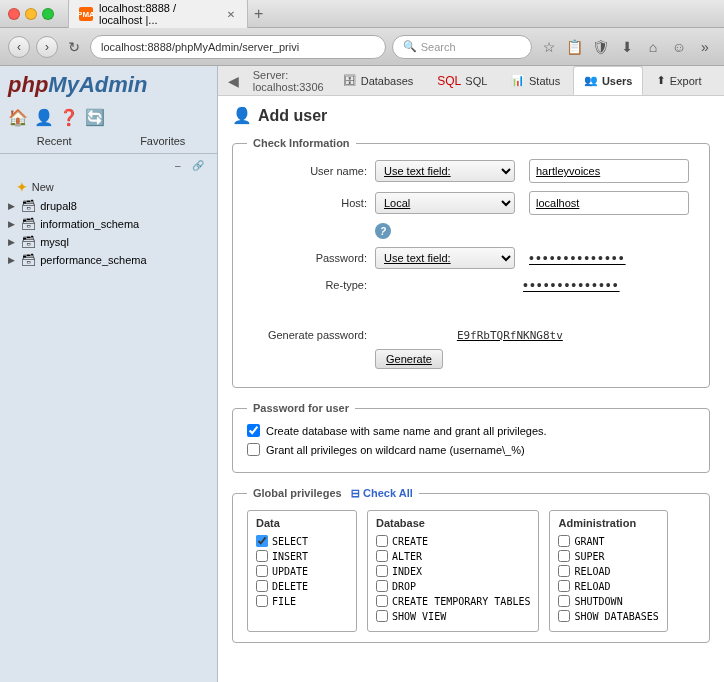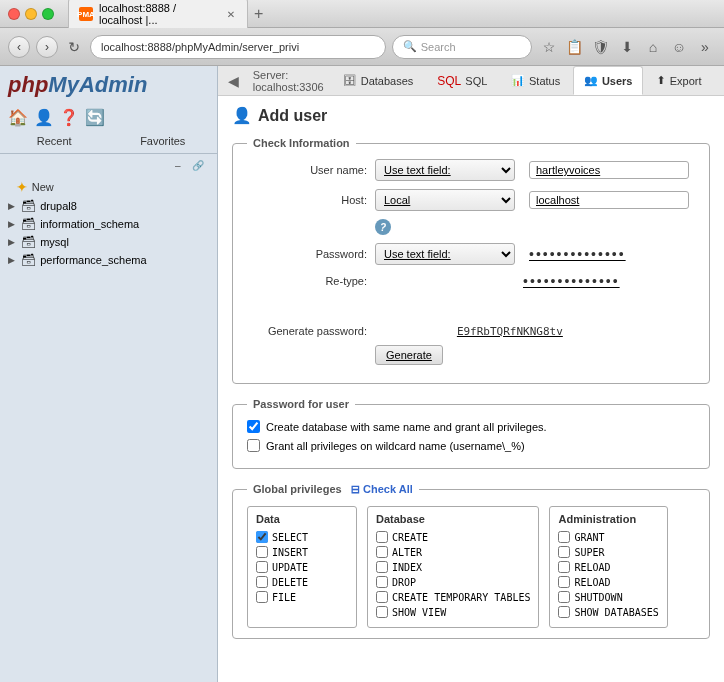--- a/index.html
+++ b/index.html
@@ -207,21 +207,21 @@
       width: 140px;
       height: 22px;
       border: 1px solid #aaa;
       border-radius: 3px;
       font-size: 11px;
       background: linear-gradient(to bottom, #f9f9f9, #e8e8e8);
       padding: 0 4px;
     }
     .text-field {
       width: 160px;
-      height: 18px;
+      height: 24px;
       border: 1px solid #aaa;
       border-radius: 3px;
       font-size: 11px;
       padding: 0 6px;
       background: white;
     }
     .password-dots { font-size: 14px; letter-spacing: 2px; color: #333; }
     .generate-btn {
       padding: 3px 10px;
       background: linear-gradient(to bottom, #f5f5f5, #ddd);

